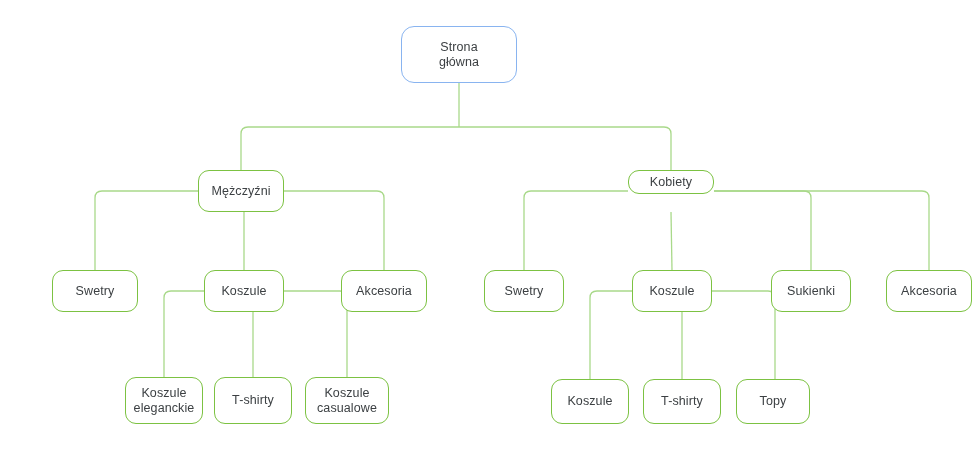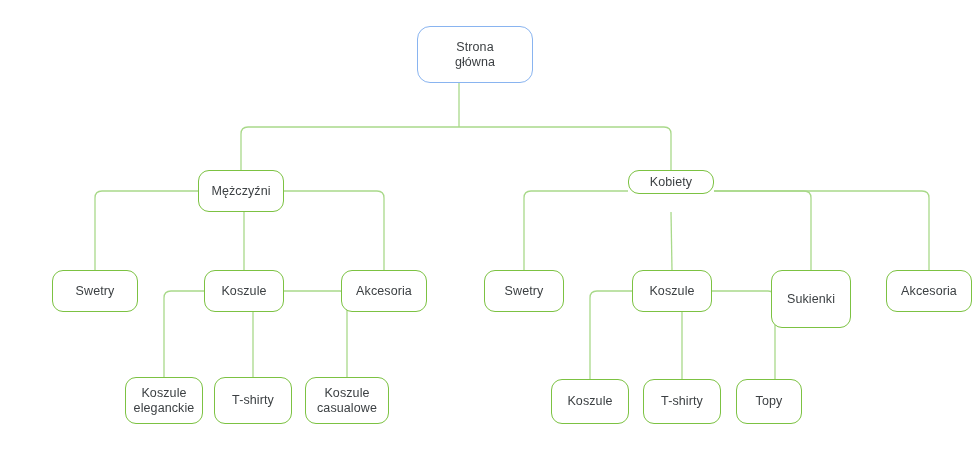--- a/index.html
+++ b/index.html
@@ -67,21 +67,21 @@
       <path d="M 284 291 L 246 291 Q 253 291 253 298 L 253 377" fill="none" stroke="#a9d98a" stroke-width="1.3"></path>
       <path d="M 284 291 L 340 291 Q 347 291 347 298 L 347 377" fill="none" stroke="#a9d98a" stroke-width="1.3"></path>
       <path d="M 632 291 L 597 291 Q 590 291 590 298 L 590 379" fill="none" stroke="#a9d98a" stroke-width="1.3"></path>
       <path d="M 712 291 L 675 291 Q 682 291 682 298 L 682 379" fill="none" stroke="#a9d98a" stroke-width="1.3"></path>
       <path d="M 712 291 L 768 291 Q 775 291 775 298 L 775 379" fill="none" stroke="#a9d98a" stroke-width="1.3"></path>
       <path d="M 459 83 L 459 127" fill="none" stroke="#a9d98a" stroke-width="1.3"></path>
       <path d="M 459 127 L 248 127 Q 241 127 241 134 L 241 170" fill="none" stroke="#a9d98a" stroke-width="1.3"></path>
       <path d="M 459 127 L 664 127 Q 671 127 671 134 L 671 170" fill="none" stroke="#a9d98a" stroke-width="1.3"></path>
     </svg>
   <div id="nodes">
-      <div class="node root" style="left: 401px; top: 26px; width: 116px; height: 57px; margin-left: 16px;">
+      <div class="node root" style="left: 401px; top: 26px; width: 116px; height: 57px;">
         <span class="label">Strona
 główna</span>
       </div>
       <div class="node" style="left: 198px; top: 170px; width: 86px; height: 42px;">
         <span class="label">Mężczyźni</span>
       </div>
       <div class="node" style="left: 628px; top: 170px; width: 86px; height: 24px;">
         <span class="label">Kobiety</span>
       </div>
       <div class="node" style="left: 52px; top: 270px; width: 86px; height: 42px;">
@@ -92,21 +92,21 @@
       </div>
       <div class="node" style="left: 341px; top: 270px; width: 86px; height: 42px;">
         <span class="label">Akcesoria</span>
       </div>
       <div class="node" style="left: 484px; top: 270px; width: 80px; height: 42px;">
         <span class="label">Swetry</span>
       </div>
       <div class="node" style="left: 632px; top: 270px; width: 80px; height: 42px;">
         <span class="label">Koszule</span>
       </div>
-      <div class="node" style="left: 771px; top: 270px; width: 80px; height: 58px;">
+      <div class="node" style="left: 771px; top: 270px; width: 80px; height: 42px;">
         <span class="label">Sukienki</span>
       </div>
       <div class="node" style="left: 886px; top: 270px; width: 86px; height: 42px;">
         <span class="label">Akcesoria</span>
       </div>
       <div class="node" style="left: 125px; top: 377px; width: 78px; height: 47px;">
         <span class="label">Koszule
 eleganckie</span>
       </div>
       <div class="node" style="left: 214px; top: 377px; width: 78px; height: 47px;">
@@ -115,17 +115,17 @@
       <div class="node" style="left: 305px; top: 377px; width: 84px; height: 47px;">
         <span class="label">Koszule
 casualowe</span>
       </div>
       <div class="node" style="left: 551px; top: 379px; width: 78px; height: 45px;">
         <span class="label">Koszule</span>
       </div>
       <div class="node" style="left: 643px; top: 379px; width: 78px; height: 45px;">
         <span class="label">T-shirty</span>
       </div>
-      <div class="node" style="left: 736px; top: 379px; width: 66px; height: 45px;">
+      <div class="node" style="left: 736px; top: 379px; width: 74px; height: 45px;">
         <span class="label">Topy</span>
       </div>
     </div>
 </div>
 
 </body></html>

